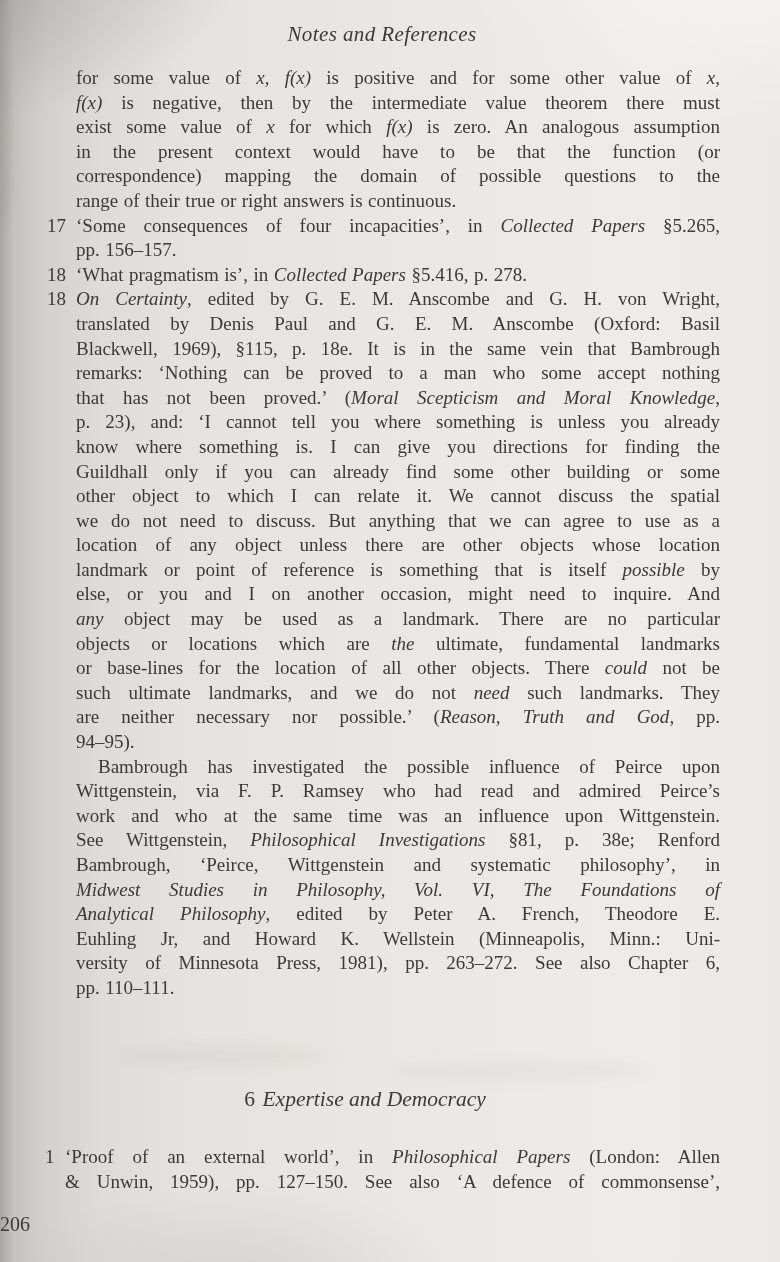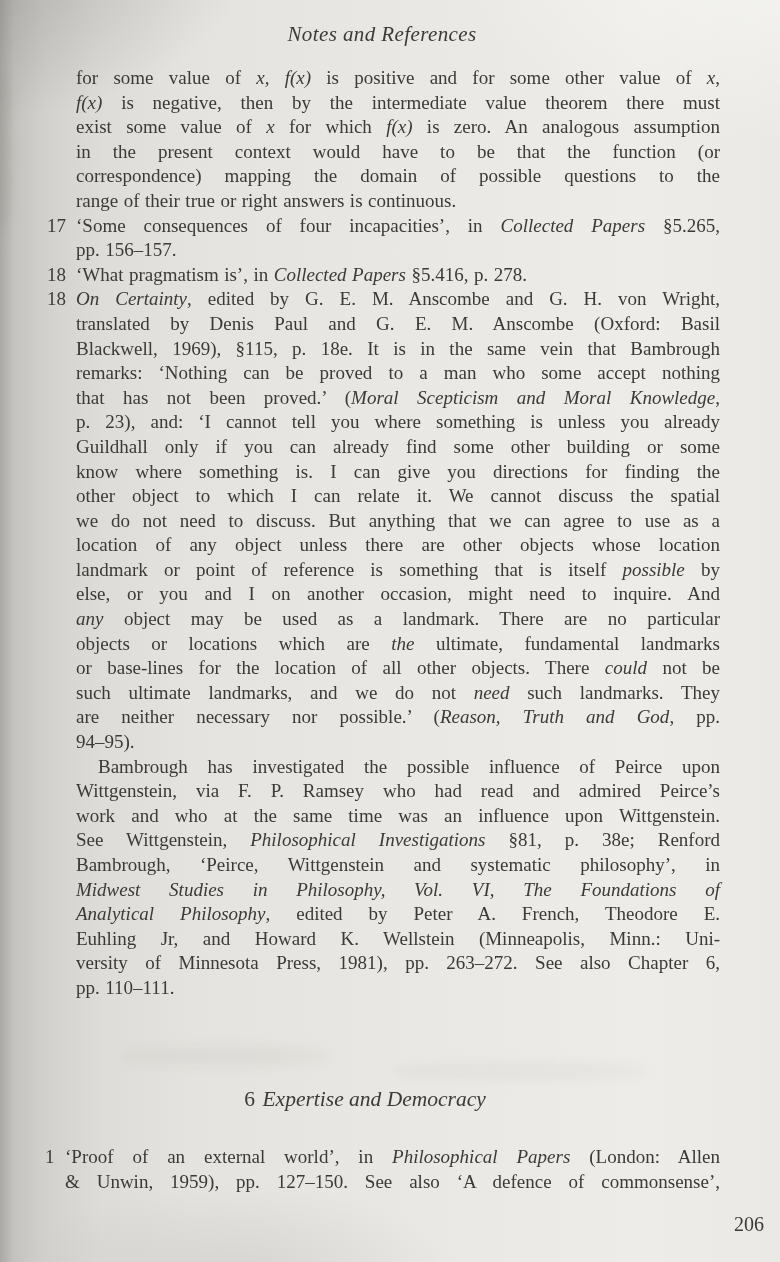--- a/index.html
+++ b/index.html
@@ -48,21 +48,21 @@
   }
   .notes-continuation .num { left: -29px; }
   .chapter-notes .num { left: -20px; }
   .section-heading {
     position: absolute; top: 1087px; left: 0; width: 730px;
     text-align: center; font-size: 21.5px;
   }
   .section-heading .sec-title { font-style: italic; margin-left: 0.35em; }
   .page-number {
     position: absolute; top: 1213px; left: 0; width: 764px;
-    text-align: right; font-size: 20px;
+    text-align: left; font-size: 20px;
   }
   i { }
 </style>
 </head>
 <body>
 
 <div class="page">
 
   <div class="smudge" style="left:-6px; top:70px; width:18px; height:160px;"></div>
   <div class="smudge" style="left:120px; top:1045px; width:210px; height:22px; background:rgba(125,125,120,0.07);"></div>
@@ -79,22 +79,22 @@
       <div class="line last"><span>range of their true or right answers is continuous.</span></div>
       <div class="line"><span class="num">17</span><span>‘Some consequences of four incapacities’, in </span><i>Collected Papers</i><span> §5.265,</span></div>
       <div class="line last"><span>pp. 156–157.</span></div>
       <div class="line last"><span class="num">18</span><span>‘What pragmatism is’, in </span><i>Collected Papers</i><span> §5.416, p. 278.</span></div>
       <div class="line"><span class="num">18</span><i>On Certainty</i><span>, edited by G. E. M. Anscombe and G. H. von Wright,</span></div>
       <div class="line"><span>translated by Denis Paul and G. E. M. Anscombe (Oxford: Basil</span></div>
       <div class="line"><span>Blackwell, 1969), §115, p. 18e. It is in the same vein that Bambrough</span></div>
       <div class="line"><span>remarks: ‘Nothing can be proved to a man who some accept nothing</span></div>
       <div class="line"><span>that has not been proved.’ (</span><i>Moral Scepticism and Moral Knowledge</i><span>,</span></div>
       <div class="line"><span>p. 23), and: ‘I cannot tell you where something is unless you already</span></div>
+      <div class="line"><span>know where something is. I can give you directions for finding the</span></div>
       <div class="line"><span>Guildhall only if you can already find some other building or some</span></div>
-      <div class="line"><span>know where something is. I can give you directions for finding the</span></div>
       <div class="line"><span>other object to which I can relate it. We cannot discuss the spatial</span></div>
       <div class="line"><span>we do not need to discuss. But anything that we can agree to use as a</span></div>
       <div class="line"><span>location of any object unless there are other objects whose location</span></div>
       <div class="line"><span>landmark or point of reference is something that is itself </span><i>possible</i><span> by</span></div>
       <div class="line"><span>else, or you and I on another occasion, might need to inquire. And</span></div>
       <div class="line"><i>any</i><span> object may be used as a landmark. There are no particular</span></div>
       <div class="line"><span>objects or locations which are </span><i>the</i><span> ultimate, fundamental landmarks</span></div>
       <div class="line"><span>or base-lines for the location of all other objects. There </span><i>could</i><span> not be</span></div>
       <div class="line"><span>such ultimate landmarks, and we do not </span><i>need</i><span> such landmarks. They</span></div>
       <div class="line"><span>are neither necessary nor possible.’ (</span><i>Reason, Truth and God</i><span>, pp.</span></div>

